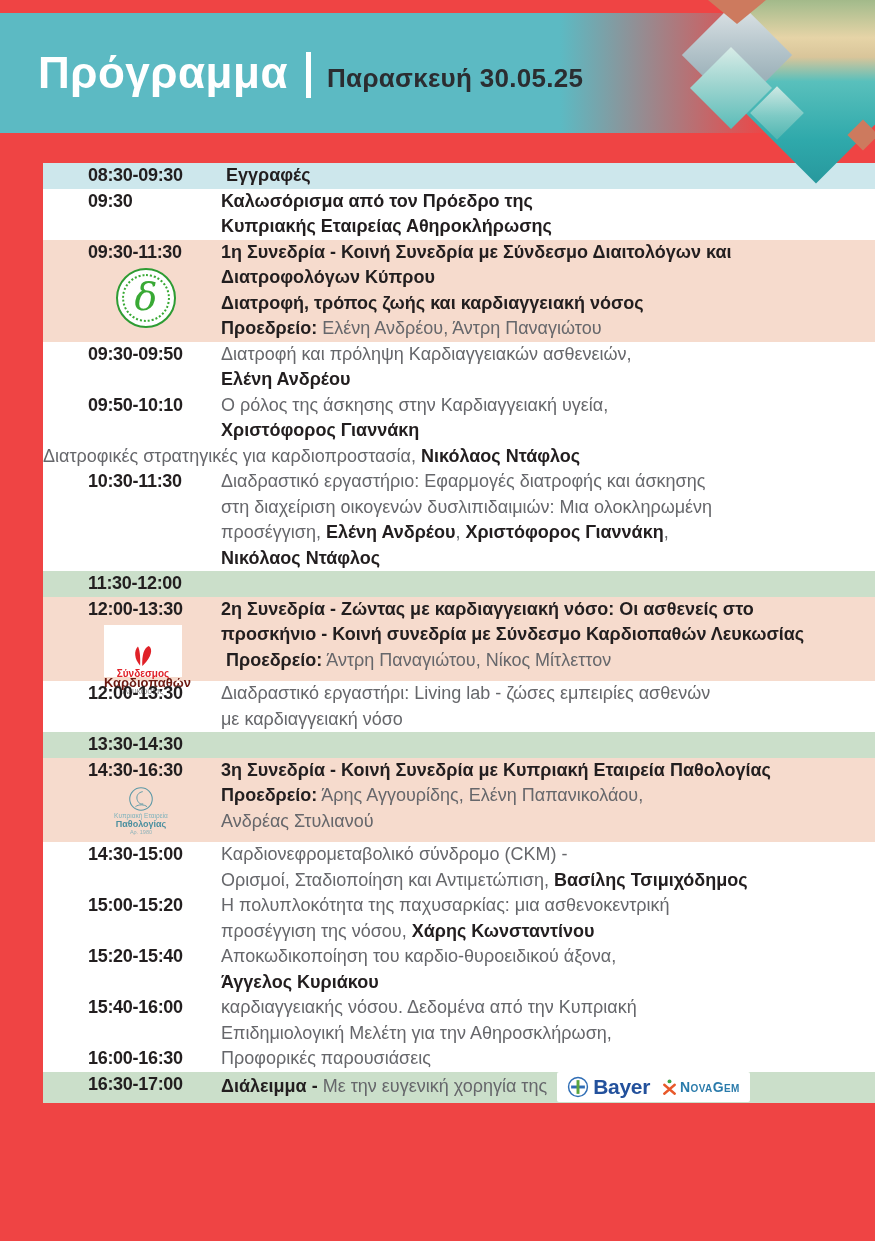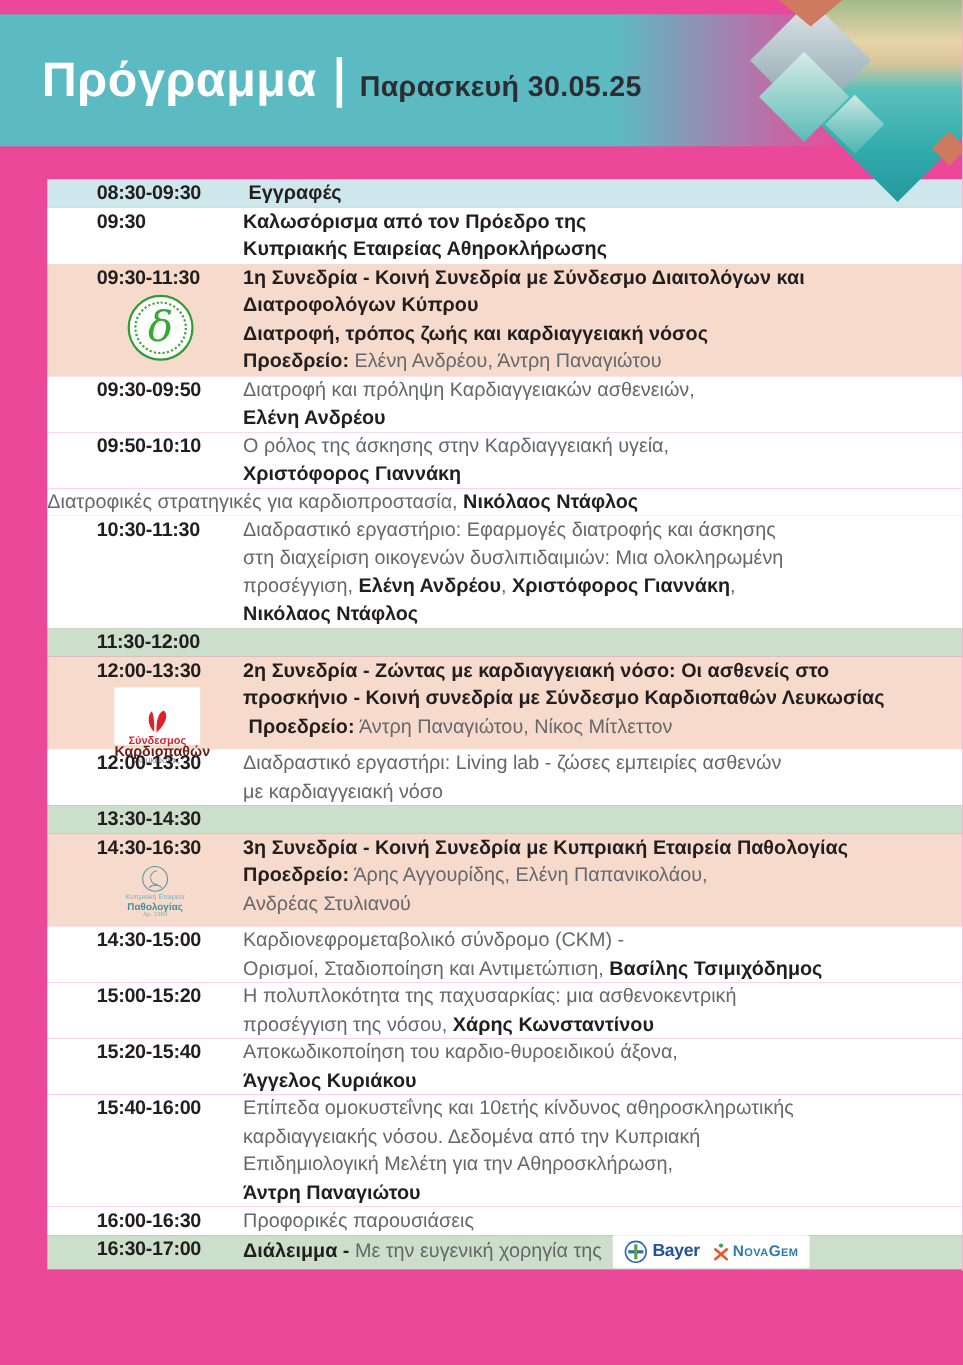--- a/index.html
+++ b/index.html
@@ -1,16 +1,16 @@
 <!DOCTYPE html>
 <html><head>
 <meta charset="utf-8">
 <style>
   html,body{margin:0;padding:0;background:#fff;}
-  .page{position:relative;width:875px;height:1241px;background:#ec4899;overflow:hidden;
+  .page{position:relative;width:875px;height:1241px;background:#ef4444;overflow:hidden;
         font-family:"Liberation Sans", sans-serif;}
 
   
   .header-band{position:absolute;left:0;top:13px;width:875px;height:120px;
     background:linear-gradient(to right,#5cbac3 0%,#5cbac3 64%,rgba(92,186,195,0) 88%);}
   .header-content{position:absolute;left:38px;top:13px;height:120px;display:flex;align-items:center;z-index:3;}
   .page-title{font-size:44px;font-weight:bold;color:#ffffff;letter-spacing:0.5px;}
   .title-sep{width:5px;height:46px;background:#ffffff;margin:4px 16px 0 18px;}
   .header-date{font-size:26px;font-weight:bold;color:#2b2d31;margin-top:10px;letter-spacing:0.3px;}
 
@@ -59,21 +59,21 @@
   .path-svg{width:26px;height:26px;display:block;margin:0 auto;}
   .pl1{font-size:6.5px;color:#7fb3bd;line-height:7px;}
   .pl2{font-size:9px;font-weight:bold;color:#4b8f9f;line-height:10px;}
   .pl3{font-size:5.5px;color:#8fb3ba;line-height:7px;}
 
   
   .sponsor-box{display:inline-flex;align-items:center;gap:12px;background:#ffffff;border-radius:2px;
     height:30px;padding:0 10px;margin-left:10px;}
   .bayer-wrap{display:inline-flex;align-items:center;gap:4px;}
   .bayer-svg{width:22px;height:22px;}
-  .bayer-name{font-size:16px;font-weight:bold;color:#23519c;letter-spacing:-0.3px;}
+  .bayer-name{font-size:21px;font-weight:bold;color:#23519c;letter-spacing:-0.3px;}
   .novagem-wrap{display:inline-flex;align-items:flex-end;gap:3px;}
   .novagem-svg{width:15px;height:18px;}
   .novagem-name{color:#2a7bab;font-weight:bold;letter-spacing:0.4px;line-height:14px;}
   .novagem-name .big{font-size:14px;}
   .novagem-name .small{font-size:10px;}
 </style>
 </head>
 <body>
 
 <div class="page">
@@ -245,24 +245,22 @@
         <div class="content-cell">
           <div class="line"><span class="r">Αποκωδικοποίηση του καρδιο-θυροειδικού άξονα,</span></div>
           <div class="line"><span class="b">Άγγελος Κυριάκου</span></div>
         </div>
       </div>
       <div class="row bg-white">
         <div class="time-cell">
           <div class="time-label">15:40-16:00</div>
         </div>
         <div class="content-cell">
-          <div class="line"><span class="r">Επίπεδα ομοκυστεΐνης και 10ετής κίνδυνος αθηροσκληρωτικής</span></div>
           <div class="line"><span class="r">καρδιαγγειακής νόσου. Δεδομένα από την Κυπριακή</span></div>
           <div class="line"><span class="r">Επιδημιολογική Μελέτη για την Αθηροσκλήρωση,</span></div>
-          <div class="line"><span class="b">Άντρη Παναγιώτου</span></div>
         </div>
       </div>
       <div class="row bg-white">
         <div class="time-cell">
           <div class="time-label">16:00-16:30</div>
         </div>
         <div class="content-cell">
           <div class="line"><span class="r">Προφορικές παρουσιάσεις</span></div>
         </div>
       </div>

